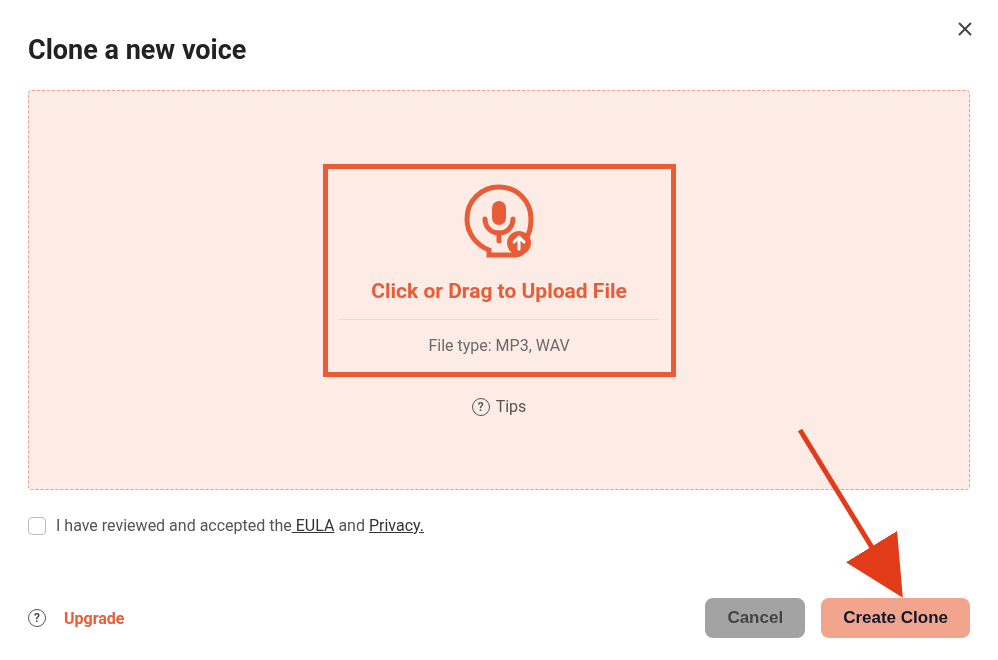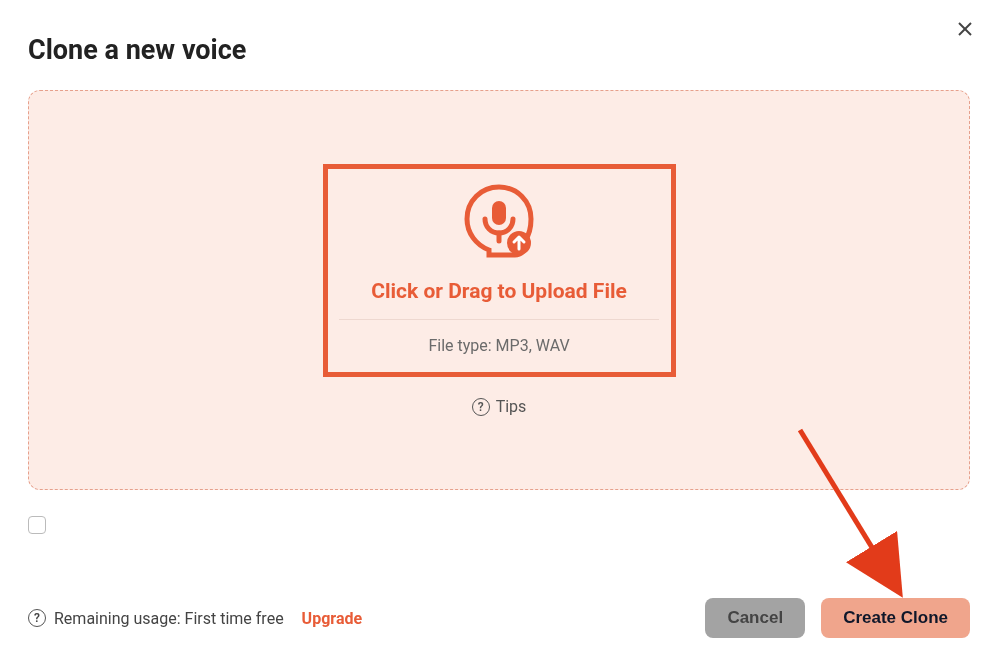--- a/index.html
+++ b/index.html
@@ -14,21 +14,21 @@
     .modal { padding: 24px 28px; position: relative; height: 100%; }
     .close-btn {
       position: absolute; top: 18px; right: 22px; cursor: pointer;
       width: 22px; height: 22px; display: flex; align-items: center; justify-content: center;
       color: #666;
     }
     .close-btn svg { width: 16px; height: 16px; stroke: #444; stroke-width: 2; }
     .title { font-size: 27px; font-weight: 700; color: #222; margin-bottom: 24px; margin-top: 10px;}
     .dropzone {
       border: 1px dashed #e6a08c;
-      border-radius: 12px;
+      border-radius: 4px;
       background: #fdece6;
       height: 400px;
       display: flex; flex-direction: column; align-items: center; justify-content: center;
       position: relative;
     }
     .highlight-box {
       border: 5px solid #e85c37;
       width: 353px; padding: 12px 0 14px 0;
       display: flex; flex-direction: column; align-items: center;
     }
@@ -97,26 +97,28 @@
     </div>
 
     <div class="tips-row">
       <span class="qmark-circle">?</span>
       <span>Tips</span>
     </div>
   </div>
 
   <div class="agree-row">
     <div class="checkbox"></div>
+    <div>
+      <span>I have reviewed and accepted the</span><span class="underline"> EULA</span><span> and </span><span class="underline">Privacy.</span>
+    </div>
   </div>
 
   <div class="footer-row">
     <div class="usage-left">
       <span class="qmark-circle">?</span>
-      <span>Remaining usage: First time free</span>
       <span class="upgrade-link">Upgrade</span>
     </div>
     <div class="btns">
       <button class="btn-cancel">Cancel</button>
       <button class="btn-create">Create Clone</button>
     </div>
   </div>
 
   <svg class="arrow-svg" style="left:790px; top:420px;" width="130" height="190">
     <defs>

